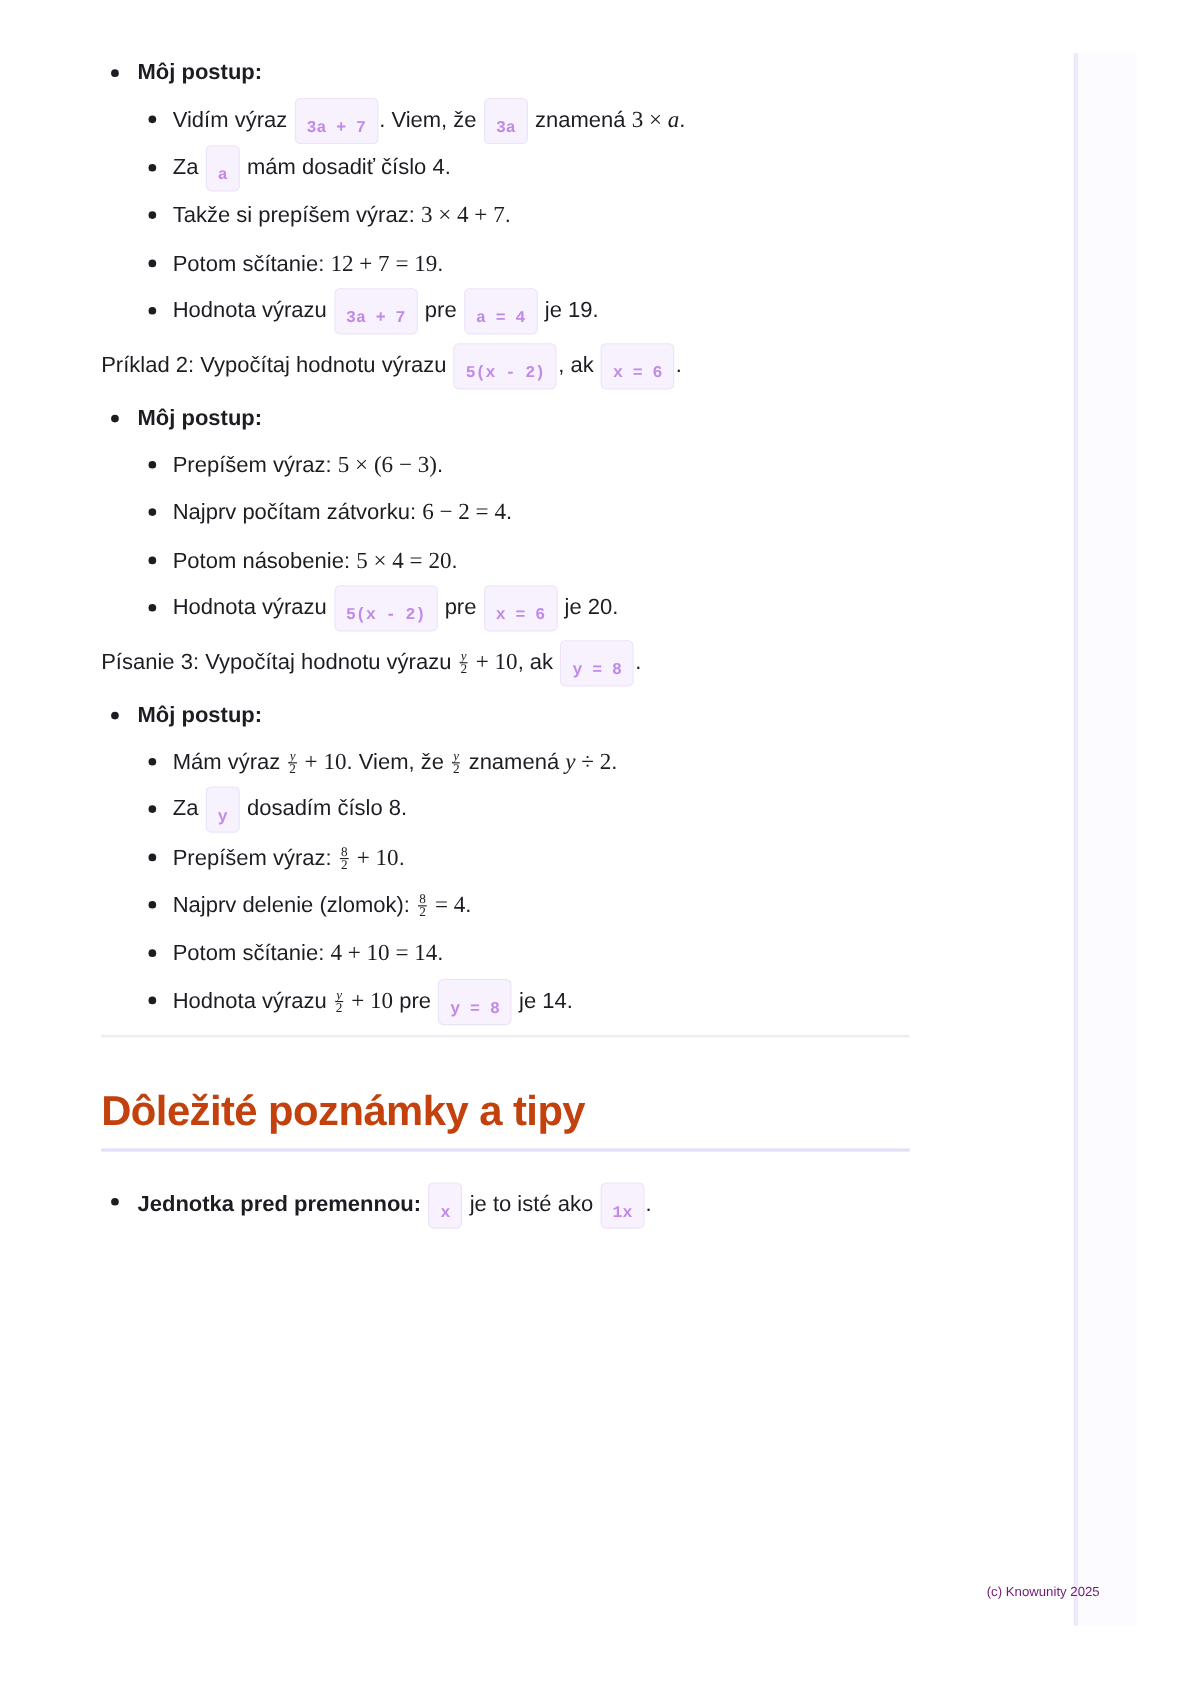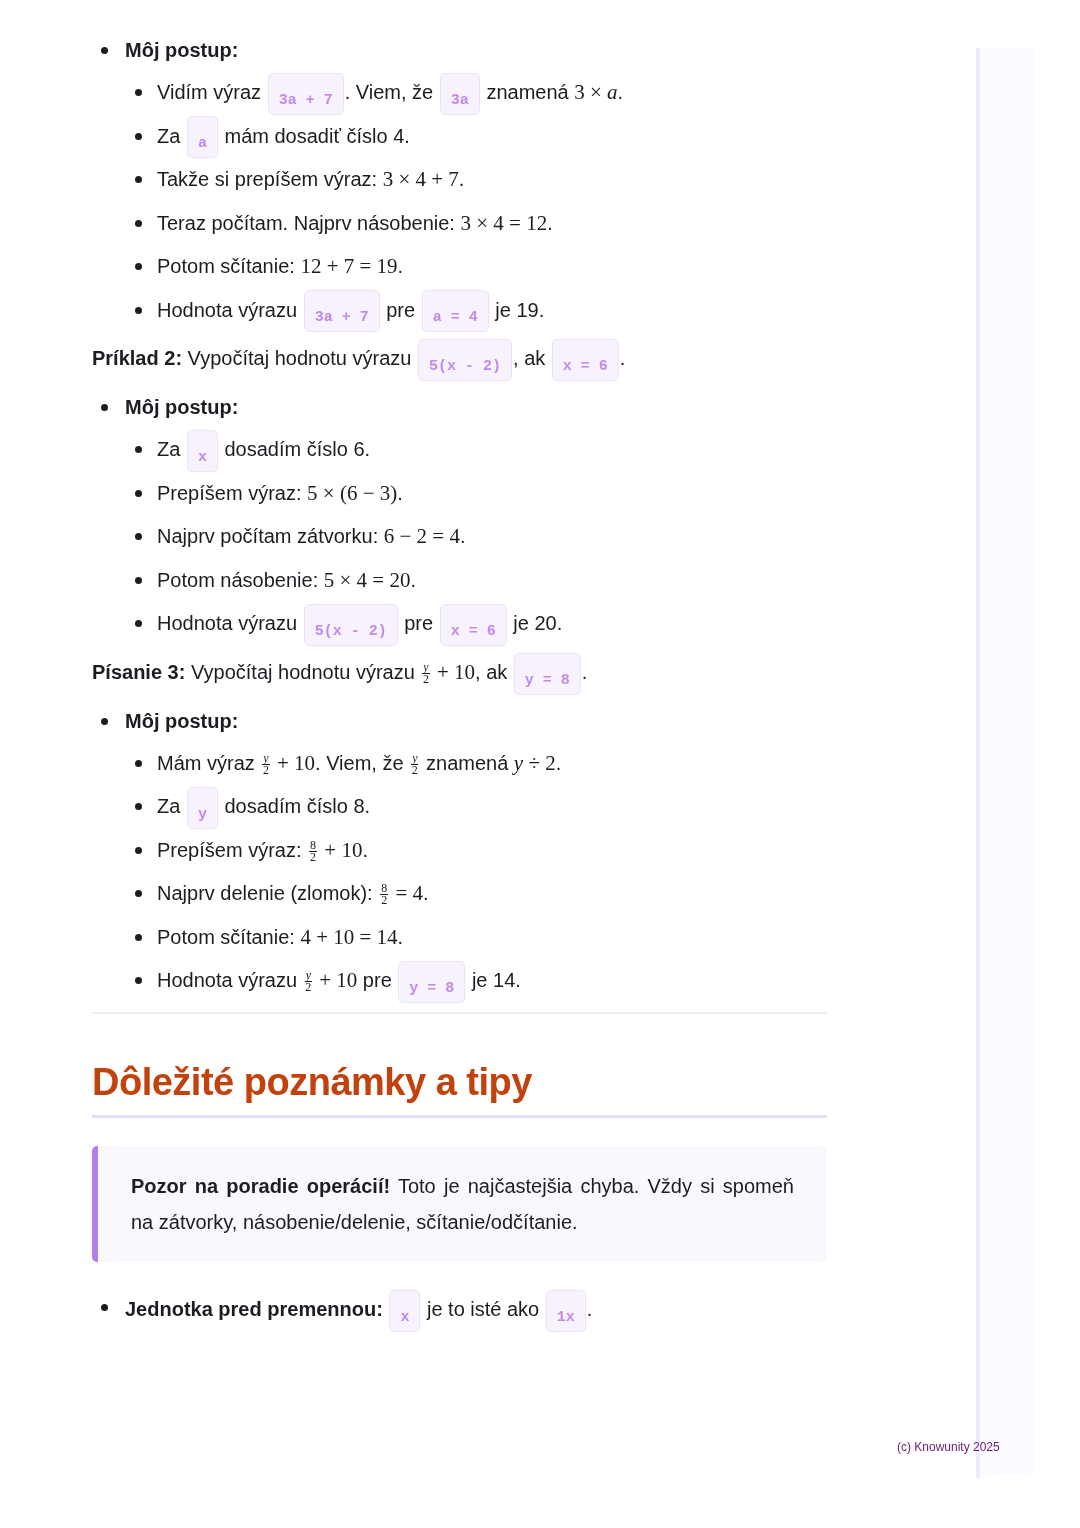--- a/index.html
+++ b/index.html
@@ -3,21 +3,21 @@
 <meta charset="utf-8">
 <style>
   html, body { margin:0; padding:0; }
   body {
     width:1080px; height:1528px; position:relative; overflow:hidden;
     background:#ffffff;
     font-family:"Liberation Sans", "DejaVu Sans", sans-serif;
     color:#1c1c22;
     font-size:20px;
   }
-  .content { position:absolute; left:92px; top:32px; width:735px; }
+  .content { position:absolute; left:92px; top:48px; width:735px; }
   .math { font-family:"Liberation Serif", "DejaVu Serif", serif; font-size:21px; }
   .math i { font-style:italic; }
   .code {
     display:inline-block;
     font-family:"Liberation Mono", "DejaVu Sans Mono", monospace;
     font-size:15px; font-weight:bold;
     color:#c08ae8;
     background:#f8f2fe;
     border:1px solid #ece3f7;
     border-radius:5px;
@@ -32,21 +32,21 @@
   .frac .num.up { font-style:normal; }
   ul { list-style:none; margin:0; padding:0; }
   li { position:relative; }
   .lvl1 > li { padding-left:33px; }
   .lvl1 > li::before { content:""; position:absolute; left:9px; top:15px; width:7px; height:7px; border-radius:50%; background:#1c1c22; }
   .lvl2 { margin-top:4px; }
   .lvl2 > li { padding-left:32px; height:43.5px; line-height:40px; }
   .lvl2 > li::before { content:""; position:absolute; left:10px; top:17px; width:7px; height:7px; border-radius:50%; background:#1c1c22; }
   .head { font-weight:bold; line-height:36px; display:block; }
   .example { line-height:36px; margin:6px 0 0 0; height:50px; }
-  .example b { font-weight:bold; }
+  .example b { font-weight:normal; }
   .hr { height:2px; background:#ececf0; margin:8px 0 0 0; }
   h2 {
     margin:44px 0 0 0; padding:0 0 9px 0;
     font-size:38px; font-weight:bold; color:#c2410c; letter-spacing:-0.5px;
     line-height:48px;
     border-bottom:3px solid #e6def8;
   }
   .callout {
     margin-top:28px;
     background:#f9f8fc;
@@ -81,42 +81,36 @@
         <li>
           <span>Vidím výraz </span><code class="code">3a + 7</code><span>. Viem, že </span><code class="code">3a</code><span> znamená </span><span class="math">3 × <i>a</i></span><span>.</span>
         </li>
         <li>
           <span>Za </span><code class="code">a</code><span> mám dosadiť číslo 4.</span>
         </li>
         <li>
           <span>Takže si prepíšem výraz: </span><span class="math">3 × 4 + 7</span><span>.</span>
         </li>
         <li>
-          <span>Teraz počítam. Najprv násobenie: </span><span class="math">3 × 4 = 12</span><span>.</span>
-        </li>
-        <li>
           <span>Potom sčítanie: </span><span class="math">12 + 7 = 19</span><span>.</span>
         </li>
         <li>
           <span>Hodnota výrazu </span><code class="code">3a + 7</code><span> pre </span><code class="code">a = 4</code><span> je 19.</span>
         </li>
       </ul>
     </li>
   </ul>
 
   <p class="example">
     <b>Príklad 2:</b><span> Vypočítaj hodnotu výrazu </span><code class="code">5(x - 2)</code><span>, ak </span><code class="code">x = 6</code><span>.</span>
   </p>
   <ul class="lvl1">
     <li>
       <span class="head">Môj postup:</span>
       <ul class="lvl2">
-        <li>
-          <span>Za </span><code class="code">x</code><span> dosadím číslo 6.</span>
-        </li>
         <li>
           <span>Prepíšem výraz: </span><span class="math">5 × (6 − 3)</span><span>.</span>
         </li>
         <li>
           <span>Najprv počítam zátvorku: </span><span class="math">6 − 2 = 4</span><span>.</span>
         </li>
         <li>
           <span>Potom násobenie: </span><span class="math">5 × 4 = 20</span><span>.</span>
         </li>
         <li>
@@ -170,23 +164,20 @@
             </span><span class="math"> + 10</span><span> pre </span><code class="code">y = 8</code><span> je 14.</span>
         </li>
       </ul>
     </li>
   </ul>
 
   <div class="hr"></div>
 
   <h2>Dôležité poznámky a tipy</h2>
 
-  <div class="callout">
-    <b>Pozor na poradie operácií!</b><span> Toto je najčastejšia chyba. Vždy si spomeň na zátvorky, násobenie/delenie, sčítanie/odčítanie.</span>
-  </div>
 
   <ul class="lvl1 tips">
     <li>
       <b>Jednotka pred premennou:</b><span> </span><code class="code">x</code><span> je to isté ako </span><code class="code">1x</code><span>.</span>
     </li>
   </ul>
 </div>
 
 <div class="right-panel"></div>
 <div class="footer">(c) Knowunity 2025</div>

